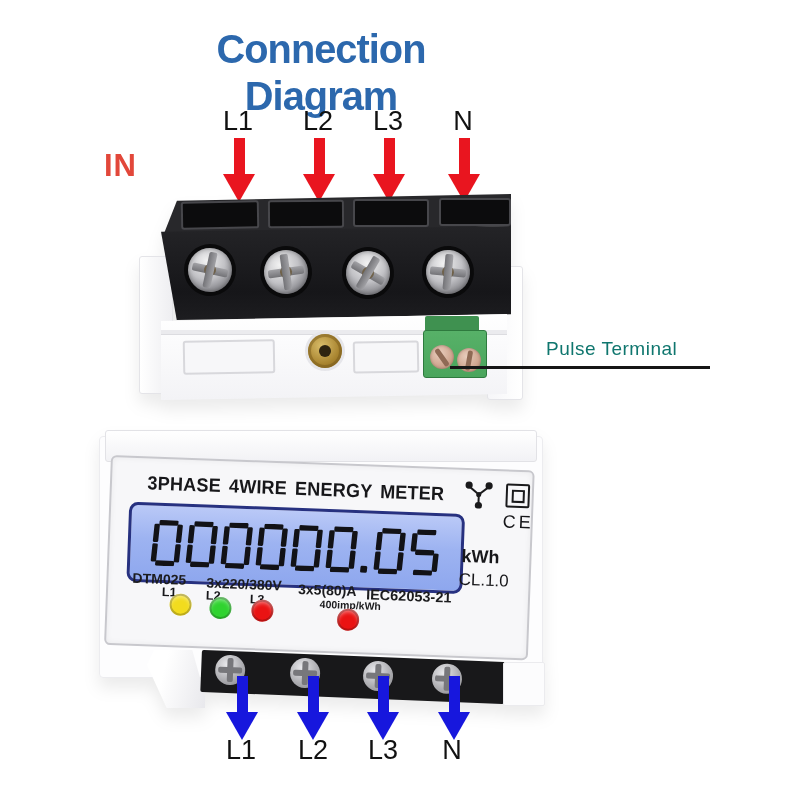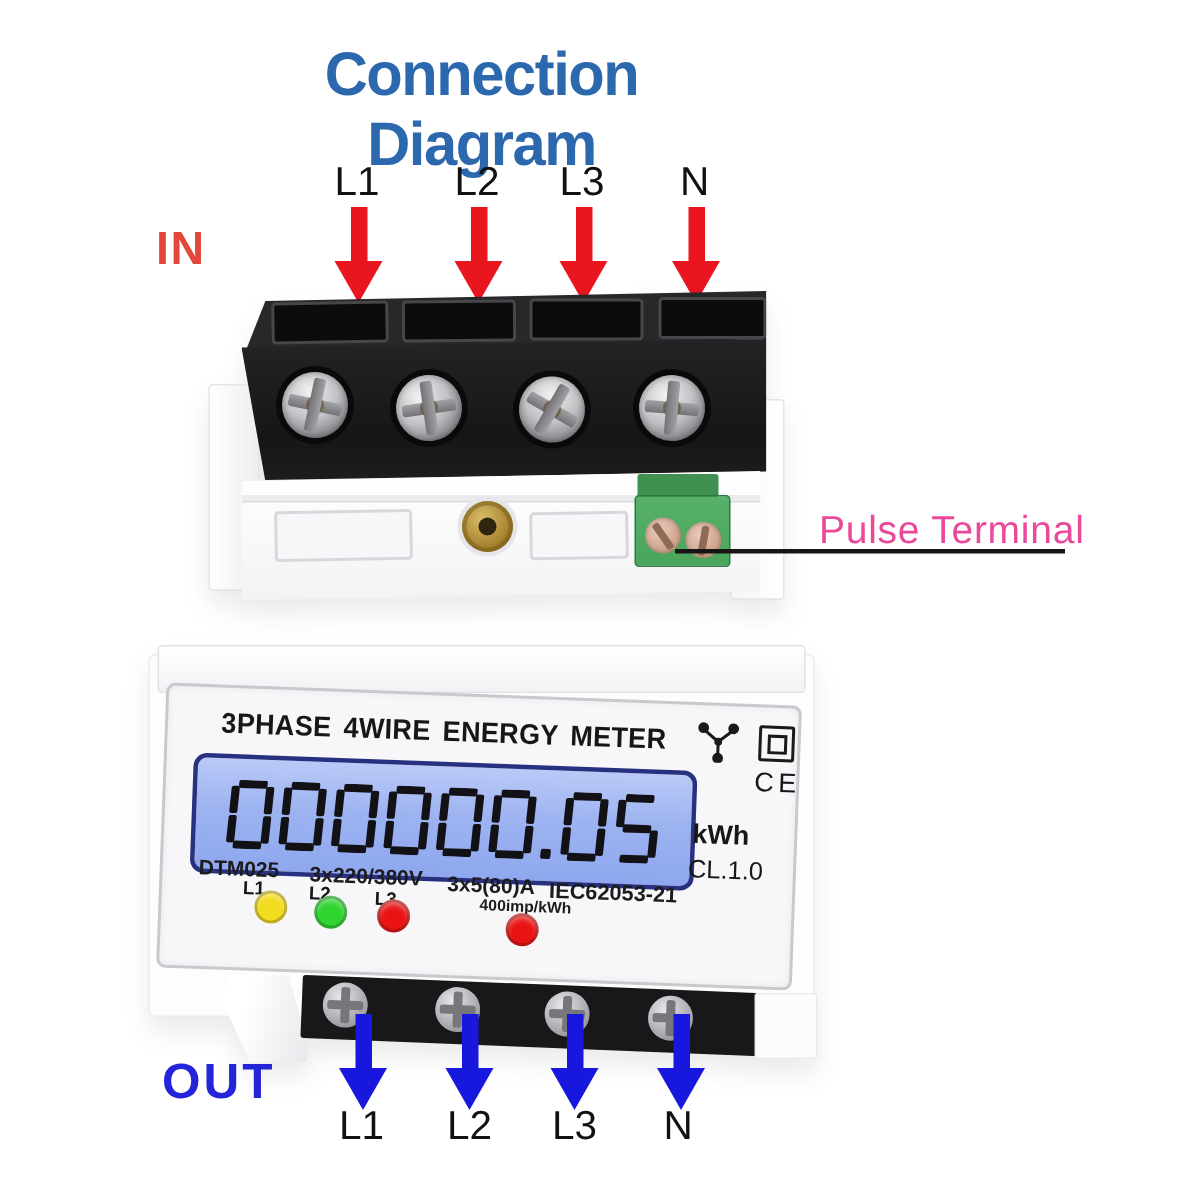--- a/index.html
+++ b/index.html
@@ -23,21 +23,21 @@
   .arrow .shaft{width:11px;background:currentColor;}
   .arrow .head{width:0;height:0;border-left:16px solid transparent;border-right:16px solid transparent;
                border-top:28px solid currentColor;}
   .arrow.red{color:var(--arrow-red,#e9151f);top:138px;}
   .arrow.red .shaft{height:36px;}
   .arrow.blue{color:var(--arrow-blue,#1717dd);top:676px;}
   .arrow.blue .shaft{height:36px;}
 
   
   .pulse-line{left:450px;top:366px;width:260px;height:3px;background:#161616;}
-  .pulse-text{left:546px;top:338px;font-size:26px;letter-spacing:.5px;color:#ec4899;}
+  .pulse-text{left:546px;top:338px;font-size:19px;letter-spacing:.5px;color:#0f766e;}
 
   
   .photo{left:135px;top:192px;width:390px;height:230px;filter:drop-shadow(0 10px 8px rgba(0,0,0,.08));}
   .p-flange-l{left:4px;top:64px;width:32px;height:136px;background:linear-gradient(90deg,#fff,#eeeef1);
               border:1px solid #e4e4e8;border-radius:3px;}
   .p-flange-r{left:352px;top:74px;width:34px;height:132px;background:linear-gradient(90deg,#f6f6f8,#fff);
               border:1px solid #e4e4e8;border-radius:3px;}
   .p-top{left:28px;top:2px;width:348px;height:42px;background:#28282b;
          clip-path:polygon(4% 16%,100% 0,100% 76%,0 100%);}
   .slot{position:absolute;height:24px;background:#0c0c0d;border:2px solid #47474b;border-radius:3px;}
@@ -319,15 +319,14 @@
   <div class="abs arrow blue" style="left:438px">
       <div class="shaft"></div>
       <div class="head"></div>
     </div>
 
   <div class="abs t-label t-bot" style="left:211px">L1</div>
   <div class="abs t-label t-bot" style="left:283px">L2</div>
   <div class="abs t-label t-bot" style="left:353px">L3</div>
   <div class="abs t-label t-bot" style="left:422px">N</div>
 
-  <div class="abs out-label">OUT</div>
 
 </div>
 
 </body></html>

